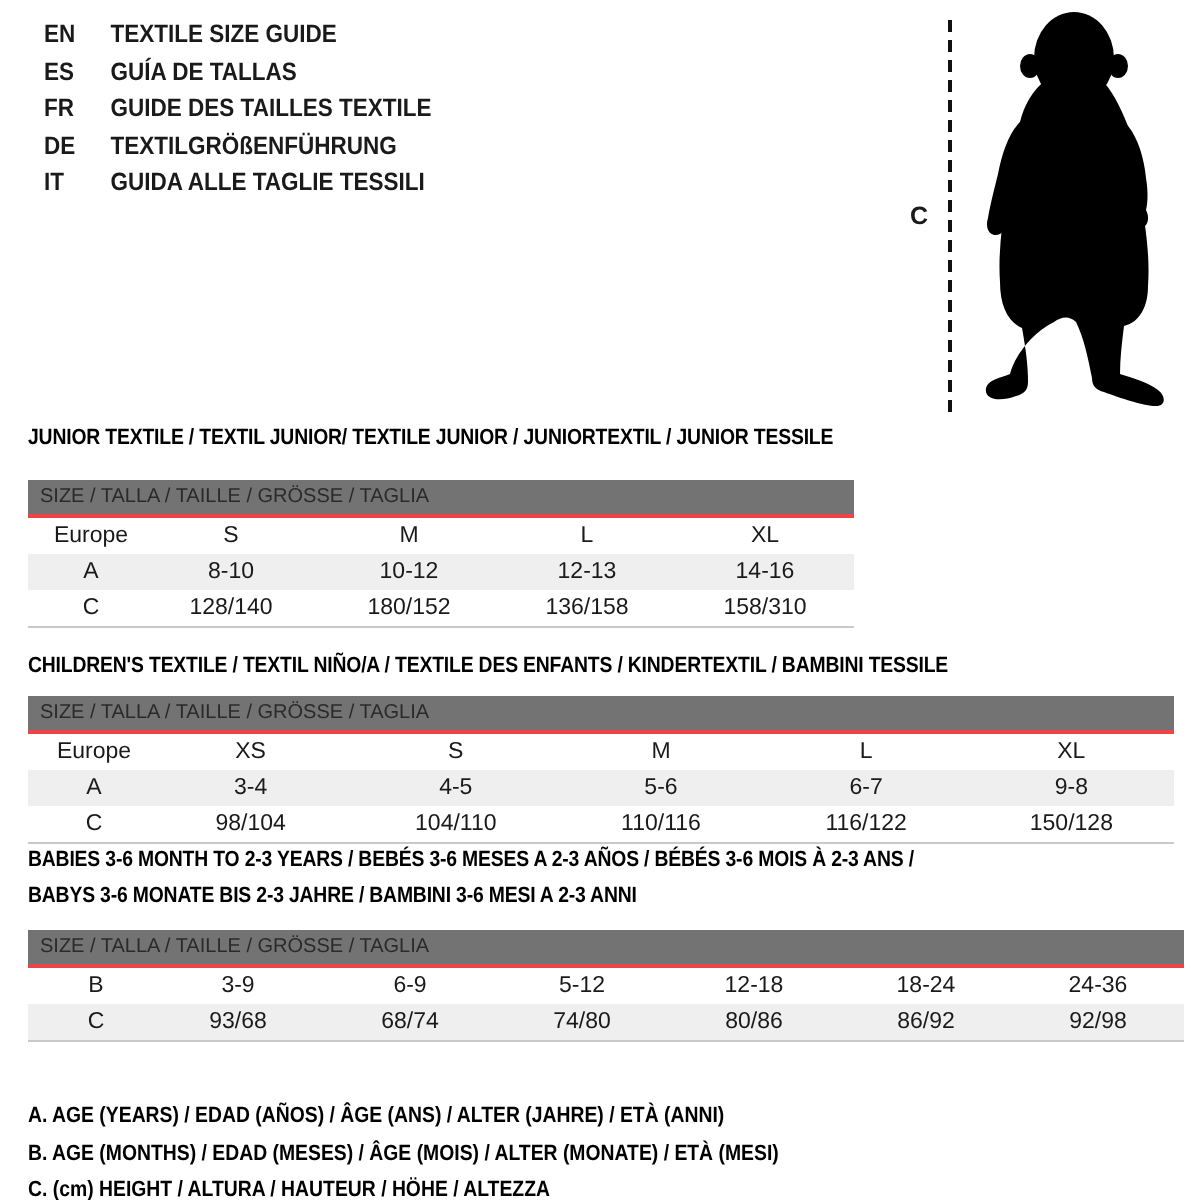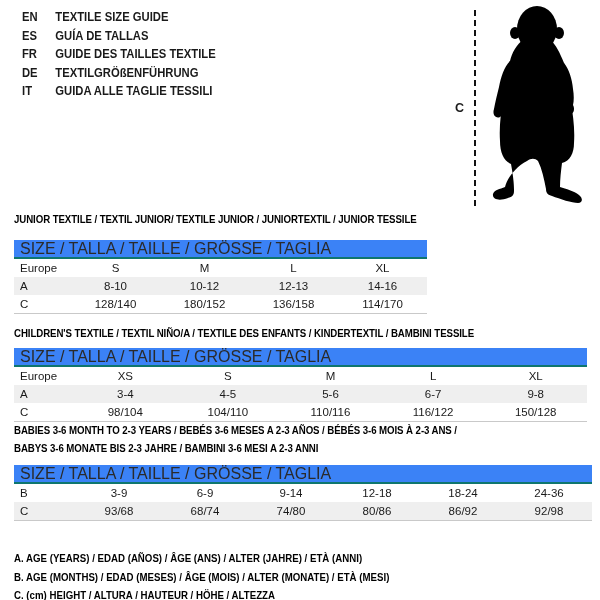--- a/index.html
+++ b/index.html
@@ -22,26 +22,26 @@
     letter-spacing:-0.1px;white-space:nowrap;transform:scaleX(0.88);
     transform-origin:0 0;line-height:17.5px;color:#000;}
   .t1-title{top:211px;}
   .t2-title{top:325px;}
   .t3-title{top:422px;}
   
   .size-table{position:absolute;border-bottom:1px solid #c9c9c9;}
   .t1{left:14px;top:240px;width:413px;}
   .t2{left:14px;top:348px;width:573px;}
   .t3{left:14px;top:465px;width:578px;}
-  .size-bar{background:#3b82f6;border-bottom:2px solid #0f766e;height:17px;
-    line-height:17px;padding-left:6px;font-size:16px;color:#2a2a2a;white-space:nowrap;}
+  .size-bar{background:#737373;border-bottom:2px solid #ef4444;height:17px;
+    line-height:17px;padding-left:6px;font-size:10px;color:#2a2a2a;white-space:nowrap;}
   .size-table table{border-collapse:collapse;width:100%;table-layout:fixed;}
   .size-table td{height:18px;font-size:11.5px;text-align:center;padding:0;
     white-space:nowrap;color:#1a1a1a;}
-  .size-table td.lbl{text-align:left;padding-left:6px;}
+  .size-table td.lbl{text-align:center;padding-left:6px;}
   .size-table tr.shaded{background:#efefef;}
   
   .footnotes{position:absolute;left:14px;top:549px;}
   .footnote{font-weight:bold;font-size:11px;line-height:18.5px;white-space:nowrap;
     transform:scaleX(0.88);transform-origin:0 0;color:#000;}
 </style>
 </head>
 <body>
 
 <div>
@@ -131,21 +131,21 @@
           <td>8-10</td>
           <td>10-12</td>
           <td>12-13</td>
           <td>14-16</td>
         </tr>
         <tr>
           <td class="lbl">C</td>
           <td>128/140</td>
           <td>180/152</td>
           <td>136/158</td>
-          <td>114/170</td>
+          <td>158/310</td>
         </tr>
       </tbody>
     </table>
   </div>
 
   <div class="section-title t2-title">CHILDREN'S TEXTILE / TEXTIL NIÑO/A / TEXTILE DES ENFANTS / KINDERTEXTIL / BAMBINI TESSILE</div>
   <div class="size-table t2">
     <div class="size-bar">SIZE / TALLA / TAILLE / GRÖSSE / TAGLIA</div>
     <table>
       <colgroup>
@@ -199,21 +199,21 @@
           <col>
           <col>
           <col>
           <col>
         </colgroup>
       <tbody>
         <tr>
           <td class="lbl">B</td>
           <td>3-9</td>
           <td>6-9</td>
-          <td>9-14</td>
+          <td>5-12</td>
           <td>12-18</td>
           <td>18-24</td>
           <td>24-36</td>
         </tr>
         <tr class="shaded">
           <td class="lbl">C</td>
           <td>93/68</td>
           <td>68/74</td>
           <td>74/80</td>
           <td>80/86</td>

